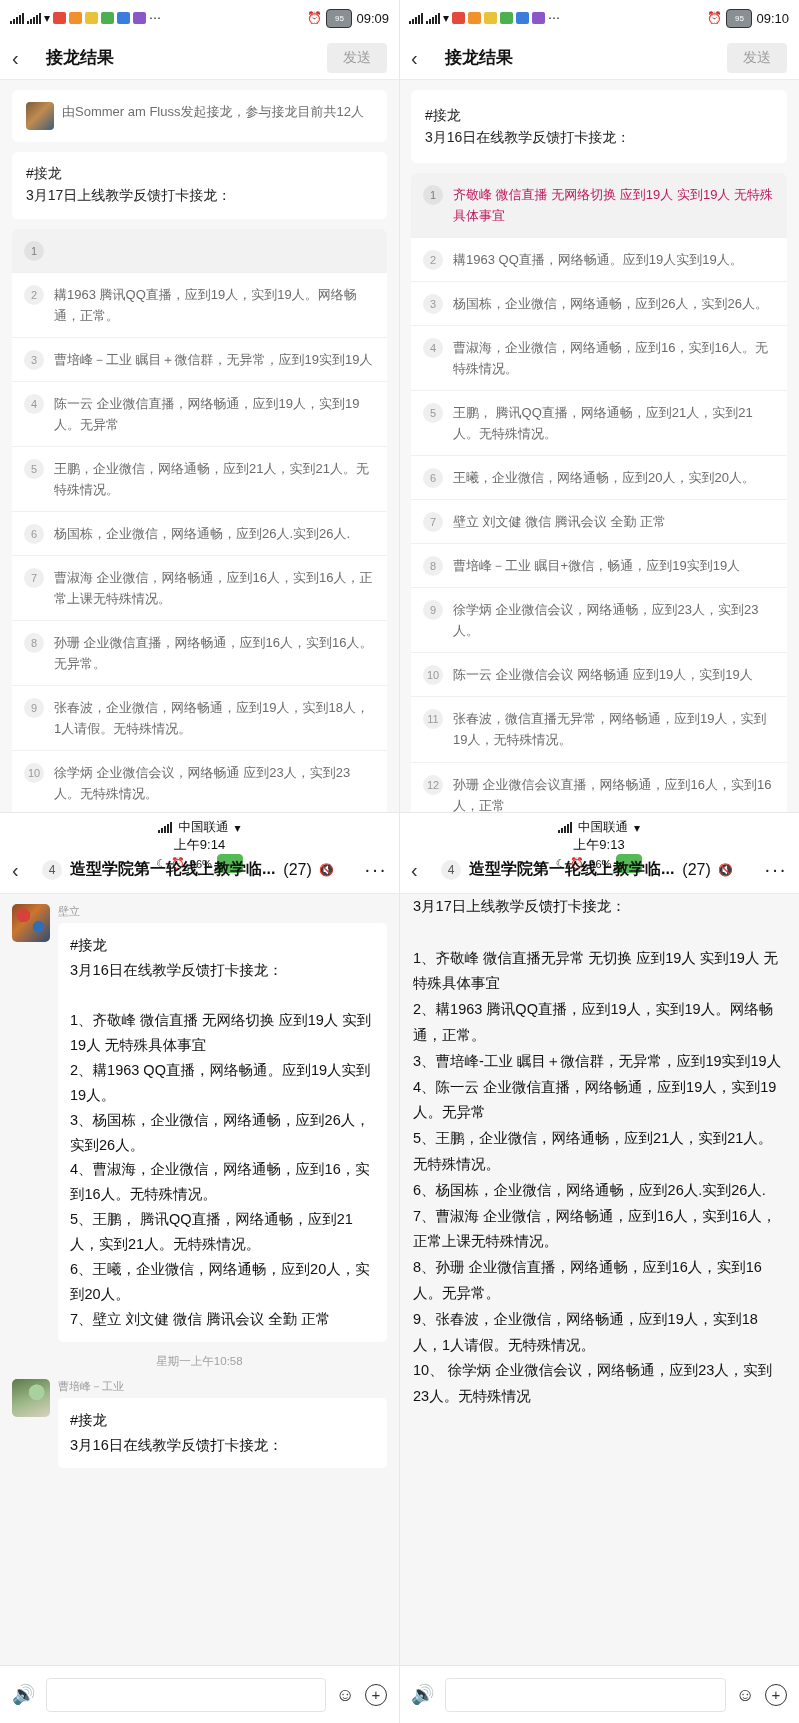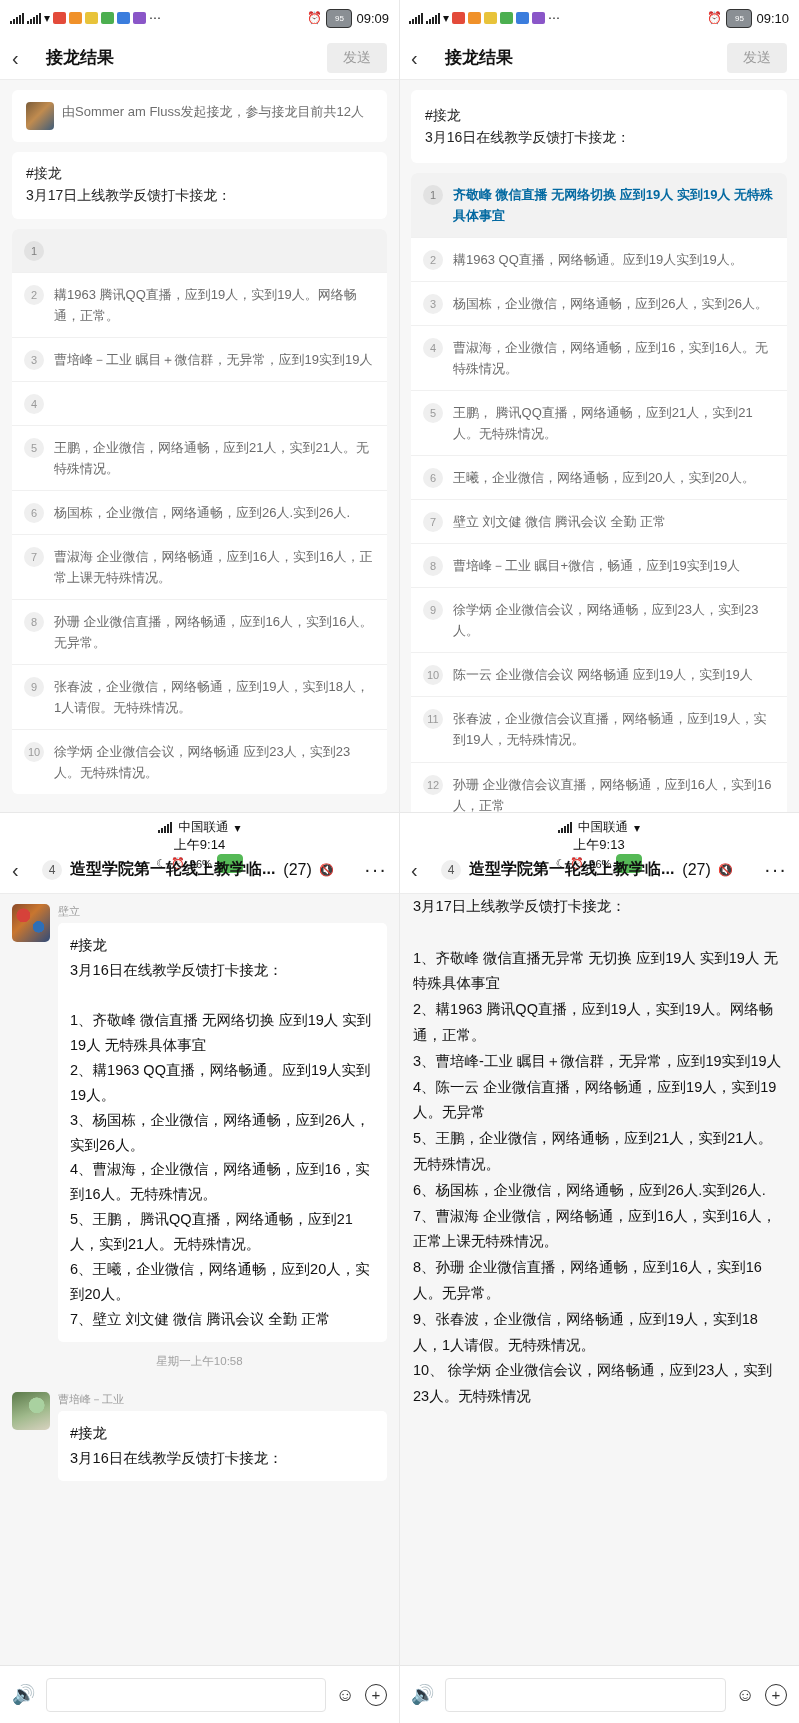--- a/index.html
+++ b/index.html
@@ -116,21 +116,21 @@
     width: 20px; height: 20px;
     border-radius: 50%;
     background: #efefef;
     color: #9a9a9a;
     font-size: 11px;
     display: flex; align-items: center; justify-content: center;
     margin-top: 1px;
   }
   .row.hl .idx { background: #e2e2e2; color: #7e7e7e; }
   .row .txt { font-size: 13px; line-height: 1.62; color: #6b6b6b; }
-  .row.hl .txt { color: #0369a1; font-weight: 700; }
+  .row.hl .txt { color: #be185d; font-weight: 400; }
 
   
   .statusbar2 {
     height: 34px; display: flex; align-items: center;
     padding: 7px 14px; font-size: 12.5px; color: #111; flex-direction: column;
   }
   .sb2-left { display: flex; align-items: center; gap: 6px; flex: 1; }
   .sb2-center { flex: 1; font-size: 13px; }
   .sb2-right { flex: 1; display: flex; align-items: center; justify-content: flex-end; gap: 5px; font-size: 11px; }
 
@@ -171,21 +171,21 @@
       linear-gradient(160deg,#5b7a4a 0%,#9fb98b 55%,#d8d2c0 100%);
   }
   .sender-name { font-size: 11px; color: #9a9a9a; margin-bottom: 4px; }
   .bubble {
     background: #fff; border-radius: 5px;
     padding: 10px 12px;
     font-size: 14.5px; line-height: 1.72; color: #111;
     white-space: pre-wrap;
   }
   .bubble .lead { display: block; }
-  .time-sep { text-align: center; font-size: 11.5px; color: #a2a2a2; margin: 12px 0 23px; }
+  .time-sep { text-align: center; font-size: 11.5px; color: #a2a2a2; margin: 12px 0 10px; }
 
   .chat-scroll-plain {
     background: #f6f6f6;
     height: calc(100% - 34px - 48px - 58px);
     padding: 0 14px;
     overflow: hidden;
     font-size: 14.5px; line-height: 1.78; color: #111;
     white-space: pre-wrap;
   }
 
@@ -274,20 +274,21 @@
         <div class="row">
             <span class="idx">2</span>
             <span class="txt">耩1963 腾讯QQ直播，应到19人，实到19人。网络畅通，正常。</span>
           </div>
         <div class="row">
             <span class="idx">3</span>
             <span class="txt">曹培峰－工业 瞩目＋微信群，无异常，应到19实到19人</span>
           </div>
         <div class="row">
             <span class="idx">4</span>
+            <span class="txt">陈一云 企业微信直播，网络畅通，应到19人，实到19人。无异常</span>
           </div>
         <div class="row">
             <span class="idx">5</span>
             <span class="txt">王鹏，企业微信，网络通畅，应到21人，实到21人。无特殊情况。</span>
           </div>
         <div class="row">
             <span class="idx">6</span>
             <span class="txt">杨国栋，企业微信，网络通畅，应到26人.实到26人.</span>
           </div>
         <div class="row">
@@ -395,21 +396,21 @@
         <div class="row">
             <span class="idx">9</span>
             <span class="txt">徐学炳 企业微信会议，网络通畅，应到23人，实到23人。</span>
           </div>
         <div class="row">
             <span class="idx">10</span>
             <span class="txt">陈一云 企业微信会议 网络畅通 应到19人，实到19人</span>
           </div>
         <div class="row">
             <span class="idx">11</span>
-            <span class="txt">张春波，企业微信会议直播，网络畅通，应到19人，实到19人，无特殊情况。</span>
+            <span class="txt">张春波，微信直播无异常，网络畅通，应到19人，实到19人，无特殊情况。</span>
           </div>
         <div class="row">
             <span class="idx">12</span>
             <span class="txt">孙珊 企业微信会议直播，网络畅通，应到16人，实到16人，正常</span>
           </div>
       </div>
 
     </div>
   </div>
 

